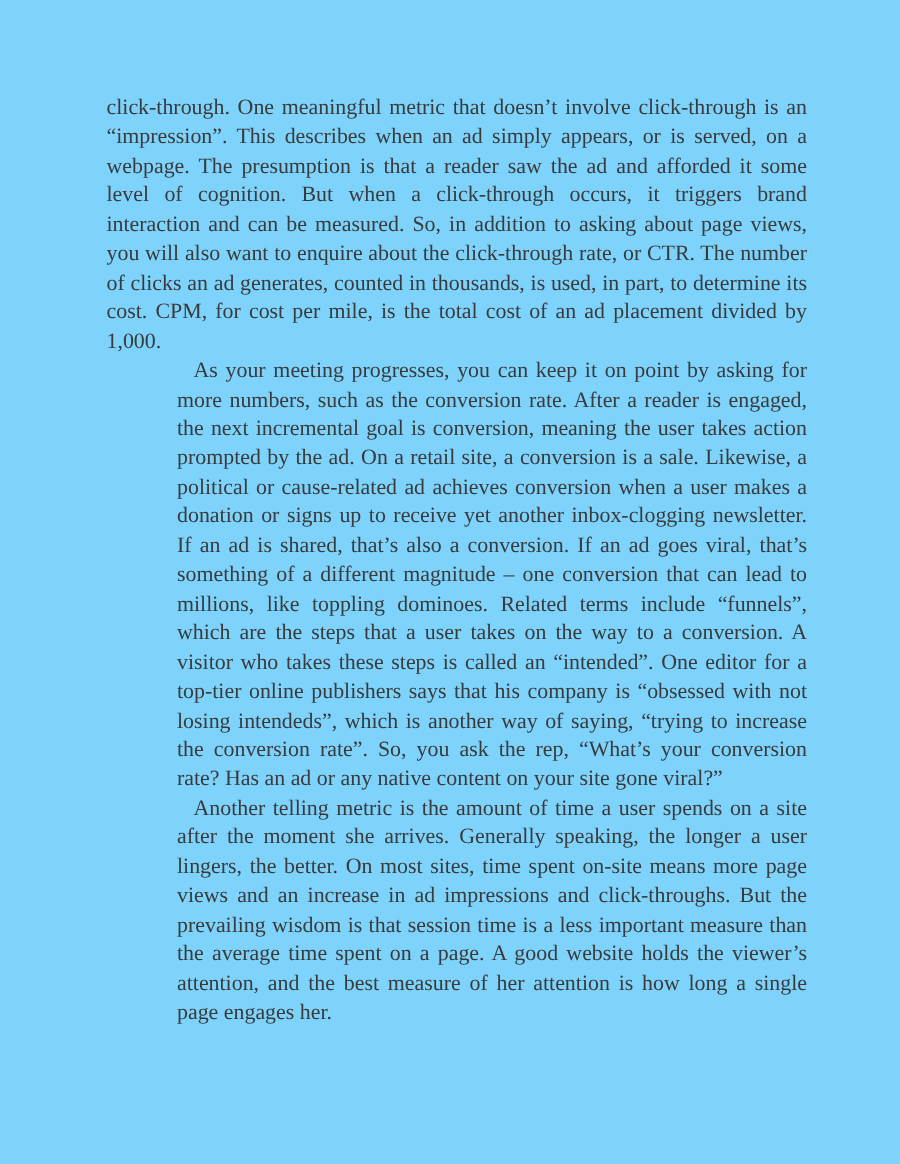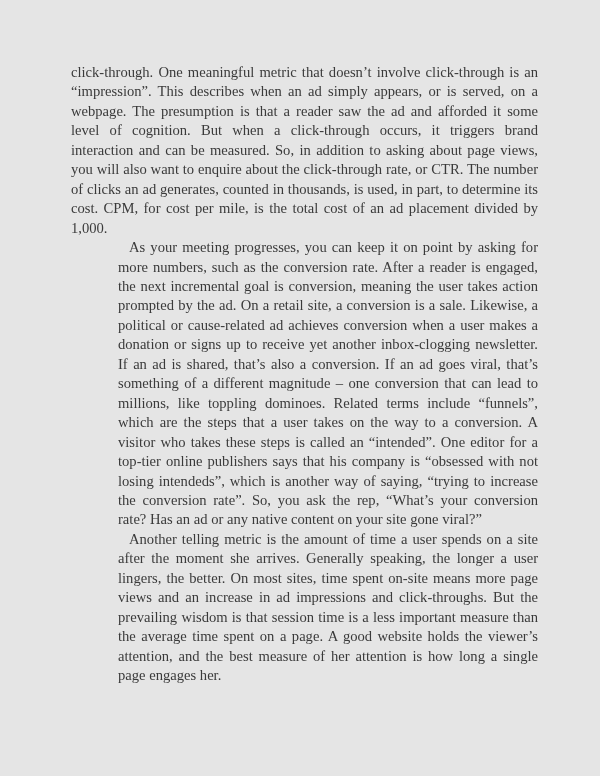--- a/index.html
+++ b/index.html
@@ -1,17 +1,17 @@
 <!DOCTYPE html>
 <html><head>
 <meta charset="utf-8">
 <style>
   html, body { margin: 0; padding: 0; background: #ffffff; }
   body { width: 600px; height: 776px; position: relative; overflow: hidden; }
-  .page { position: absolute; left: 0; top: 0; width: 600px; height: 776px; background: #e5e5e5; }
+  .page { position: absolute; left: 0; top: 0; width: 600px; height: 776px; background: #7dd3fc; }
   .body-text {
     position: absolute; left: 71px; top: 63px; width: 467px;
     font-family: "Liberation Serif", "DejaVu Serif", serif;
     font-size: 14.6px; line-height: 19.45px; color: #3a3a3a;
     text-align: justify; hyphens: none;
   }
   .body-text p { margin: 0; }
   .body-text p.indent { text-indent: 11px; margin-left: 47px; }
   .pull-quote {
     position: absolute; left: 91px; top: 611px; width: 432px;

